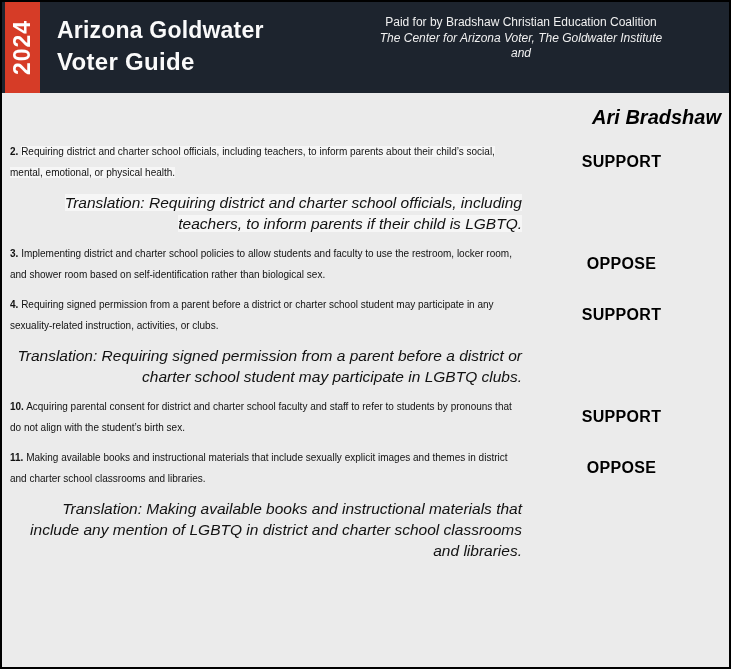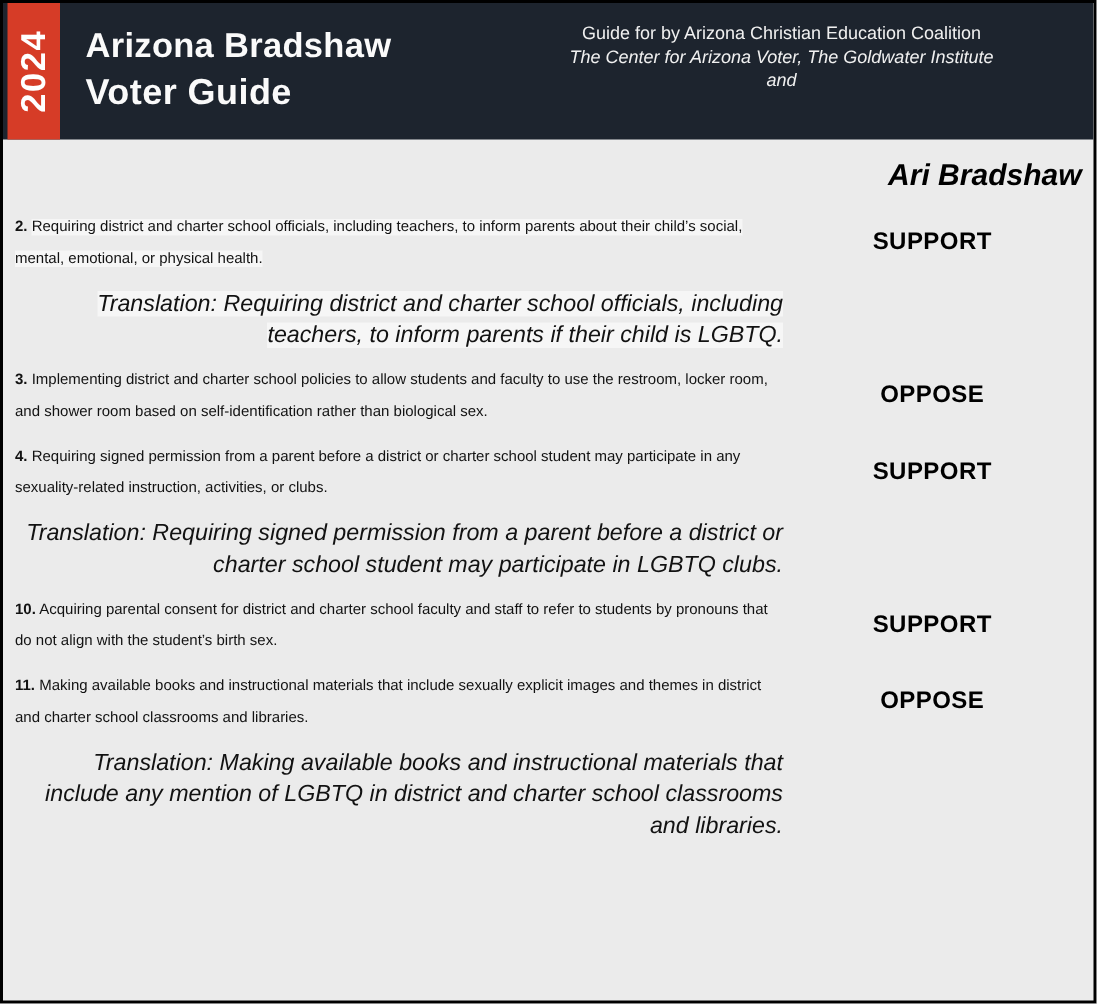--- a/index.html
+++ b/index.html
@@ -111,25 +111,25 @@
 </head>
 <body>
 
 <div class="page">
 
   <div class="header">
     <div class="year-banner">
       <span>2024</span>
     </div>
     <div class="title-block">
-      <div class="title-line1">Arizona Bradshaw</div>
+      <div class="title-line1">Arizona Goldwater</div>
       <div class="title-line2">Voter Guide</div>
     </div>
     <div class="paid-for">
-      <div>Guide for by Arizona Christian Education Coalition</div>
+      <div>Paid for by Bradshaw Christian Education Coalition</div>
       <div class="it">The Center for Arizona Voter, The Goldwater Institute</div>
       <div class="it">and</div>
     </div>
   </div>
 
   <div class="main">
 
     <div class="candidate">Ari Bradshaw</div>
 
     <div class="item-row">

